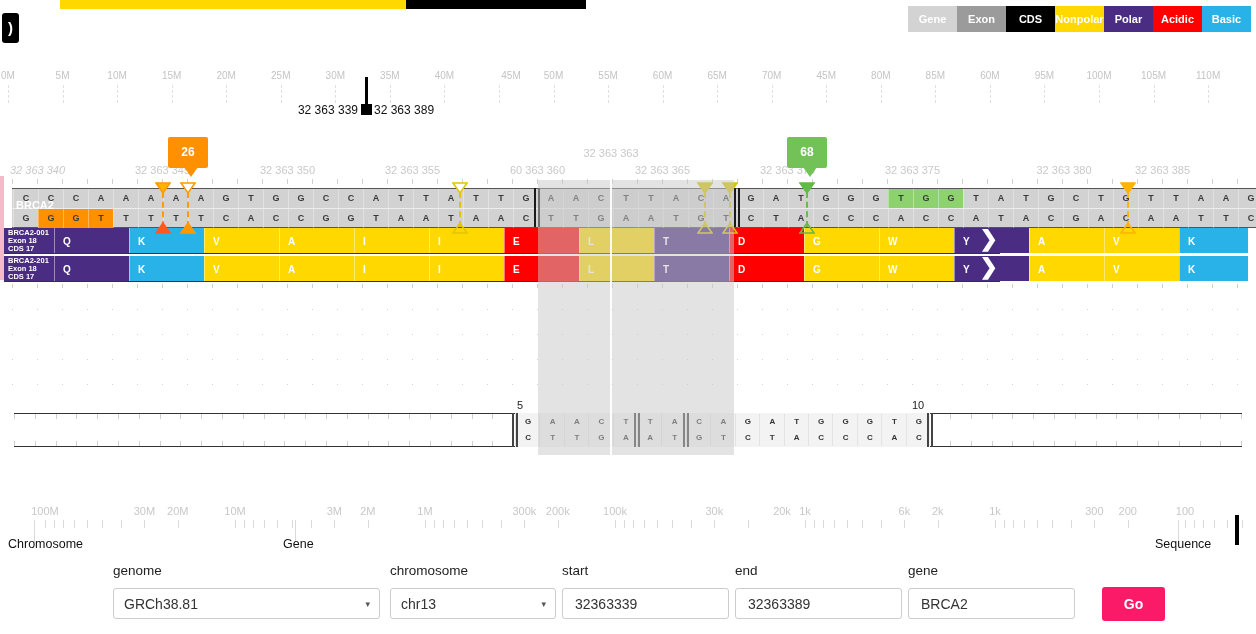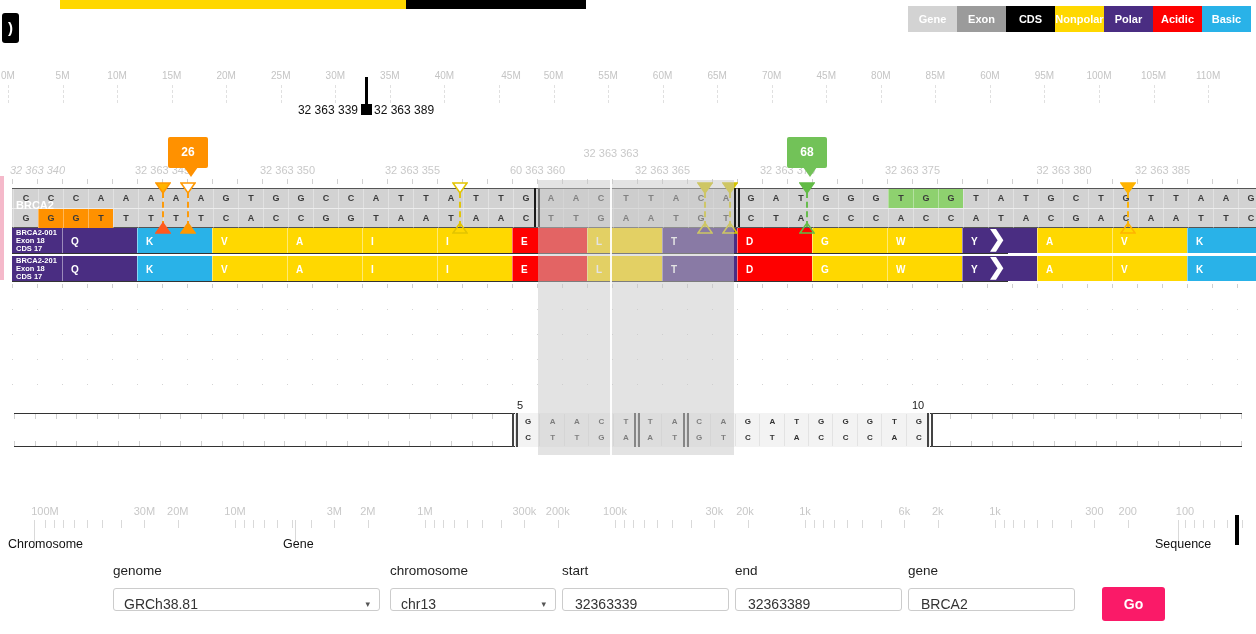--- a/index.html
+++ b/index.html
@@ -31,21 +31,21 @@
            border-top:1px solid #555;border-bottom:1px solid #555;}
   .strand-row{position:absolute;left:0;width:100%;height:19px;}
   .base{position:absolute;width:25px;height:19px;line-height:19px;text-align:center;
         font-size:9px;font-weight:bold;color:#3a3a3a;border-left:1px solid rgba(255,255,255,.35);}
   .hl{position:absolute;height:19px;}
   #gene-label{left:16px;top:199px;color:#fff;font-size:11px;font-weight:bold;z-index:5;}
   .exonbar{top:188px;width:2px;height:39px;background:transparent;
            border-left:2px solid #1a1a1a;border-right:2px solid #1a1a1a;z-index:4;}
   #pink-strip{left:0;top:176px;width:4px;height:104px;background:#f5b9ca;}
   
-  .aa-row{left:12px;width:996px;height:25px;border-bottom:1px solid #333;}
+  .aa-row{left:4px;width:996px;height:25px;border-bottom:1px solid #333;}
   .aa-lab{position:absolute;left:0;top:0;width:50px;height:100%;color:#fff;font-size:7.5px;
           font-weight:bold;line-height:8px;padding:1px 0 0 4px;box-sizing:border-box;z-index:3;}
   .aa-block{position:absolute;top:0;height:100%;border-left:1px solid rgba(255,255,255,.45);
             box-sizing:border-box;}
   .aa-block span{position:absolute;left:8px;top:50%;transform:translateY(-50%);
                  color:#fff;font-size:10px;font-weight:bold;}
   .chev{position:absolute;right:2px;top:-2px;color:#fff;font-size:22px;font-weight:bold;z-index:6;}
   
   .mk-dash{top:192px;height:35px;width:0;border-left:2px dashed;opacity:.95;z-index:7;}
   .mk-tri{z-index:8;}
@@ -68,21 +68,21 @@
   .zbar{top:413px;width:2px;height:34px;border-left:2px solid #444;border-right:2px solid #444;z-index:3;}
   .zlab{top:399px;font-size:11px;color:#222;z-index:3;}
   
   .sc-lab{top:505px;font-size:11px;color:#c8c8c8;transform:translateX(-50%);white-space:nowrap;}
   .sc-tick{top:520px;width:1px;height:8px;background:#d9d9d9;}
   .sc-long{top:520px;width:1px;height:22px;background:#d9d9d9;}
   #sc-black{top:515px;width:4px;height:30px;background:#000;}
   .zone-lab{top:537px;font-size:12.5px;color:#111;}
   
   .f-lab{top:563px;font-size:13.5px;color:#222;}
-  .f-box{top:588px;height:23px;background:#fff;border:1px solid #ccc;border-radius:3px;
+  .f-box{top:588px;height:31px;background:#fff;border:1px solid #ccc;border-radius:3px;
          font-size:14px;color:#333;line-height:31px;padding-left:10px;box-sizing:border-box;cursor:pointer;}
   .f-box input{border:none;outline:none;font-size:14px;color:#333;width:90%;height:27px;
                font-family:"Liberation Sans",sans-serif;background:transparent;}
   .caret{position:absolute;right:9px;top:0;font-size:9px;color:#555;}
   #go-btn{left:1102px;top:587px;width:63px;height:34px;border-radius:3px;color:#fff;
           font-size:14px;font-weight:bold;text-align:center;line-height:34px;cursor:pointer;}
 </style>
 </head>
 <body>
 
@@ -511,21 +511,21 @@
       <div class="abs sc-lab" style="left: 144.347px;">30M</div>
       <div class="abs sc-lab" style="left: 177.804px;">20M</div>
       <div class="abs sc-lab" style="left: 235px;">10M</div>
       <div class="abs sc-lab" style="left: 334.347px;">3M</div>
       <div class="abs sc-lab" style="left: 367.804px;">2M</div>
       <div class="abs sc-lab" style="left: 425px;">1M</div>
       <div class="abs sc-lab" style="left: 524.347px;">300k</div>
       <div class="abs sc-lab" style="left: 557.804px;">200k</div>
       <div class="abs sc-lab" style="left: 615px;">100k</div>
       <div class="abs sc-lab" style="left: 714.347px;">30k</div>
-      <div class="abs sc-lab" style="left: 745px;">20k</div>
+      <div class="abs sc-lab" style="left: 782px;">20k</div>
       <div class="abs sc-lab" style="left: 805px;">1k</div>
       <div class="abs sc-lab" style="left: 904.347px;">6k</div>
       <div class="abs sc-lab" style="left: 937.804px;">2k</div>
       <div class="abs sc-lab" style="left: 995px;">1k</div>
       <div class="abs sc-lab" style="left: 1094.35px;">300</div>
       <div class="abs sc-lab" style="left: 1127.8px;">200</div>
       <div class="abs sc-lab" style="left: 1185px;">100</div>
       <div class="abs sc-tick" style="left: 45px;"></div>
       <div class="abs sc-tick" style="left: 53.6939px;"></div>
       <div class="abs sc-tick" style="left: 63.4129px;"></div>

